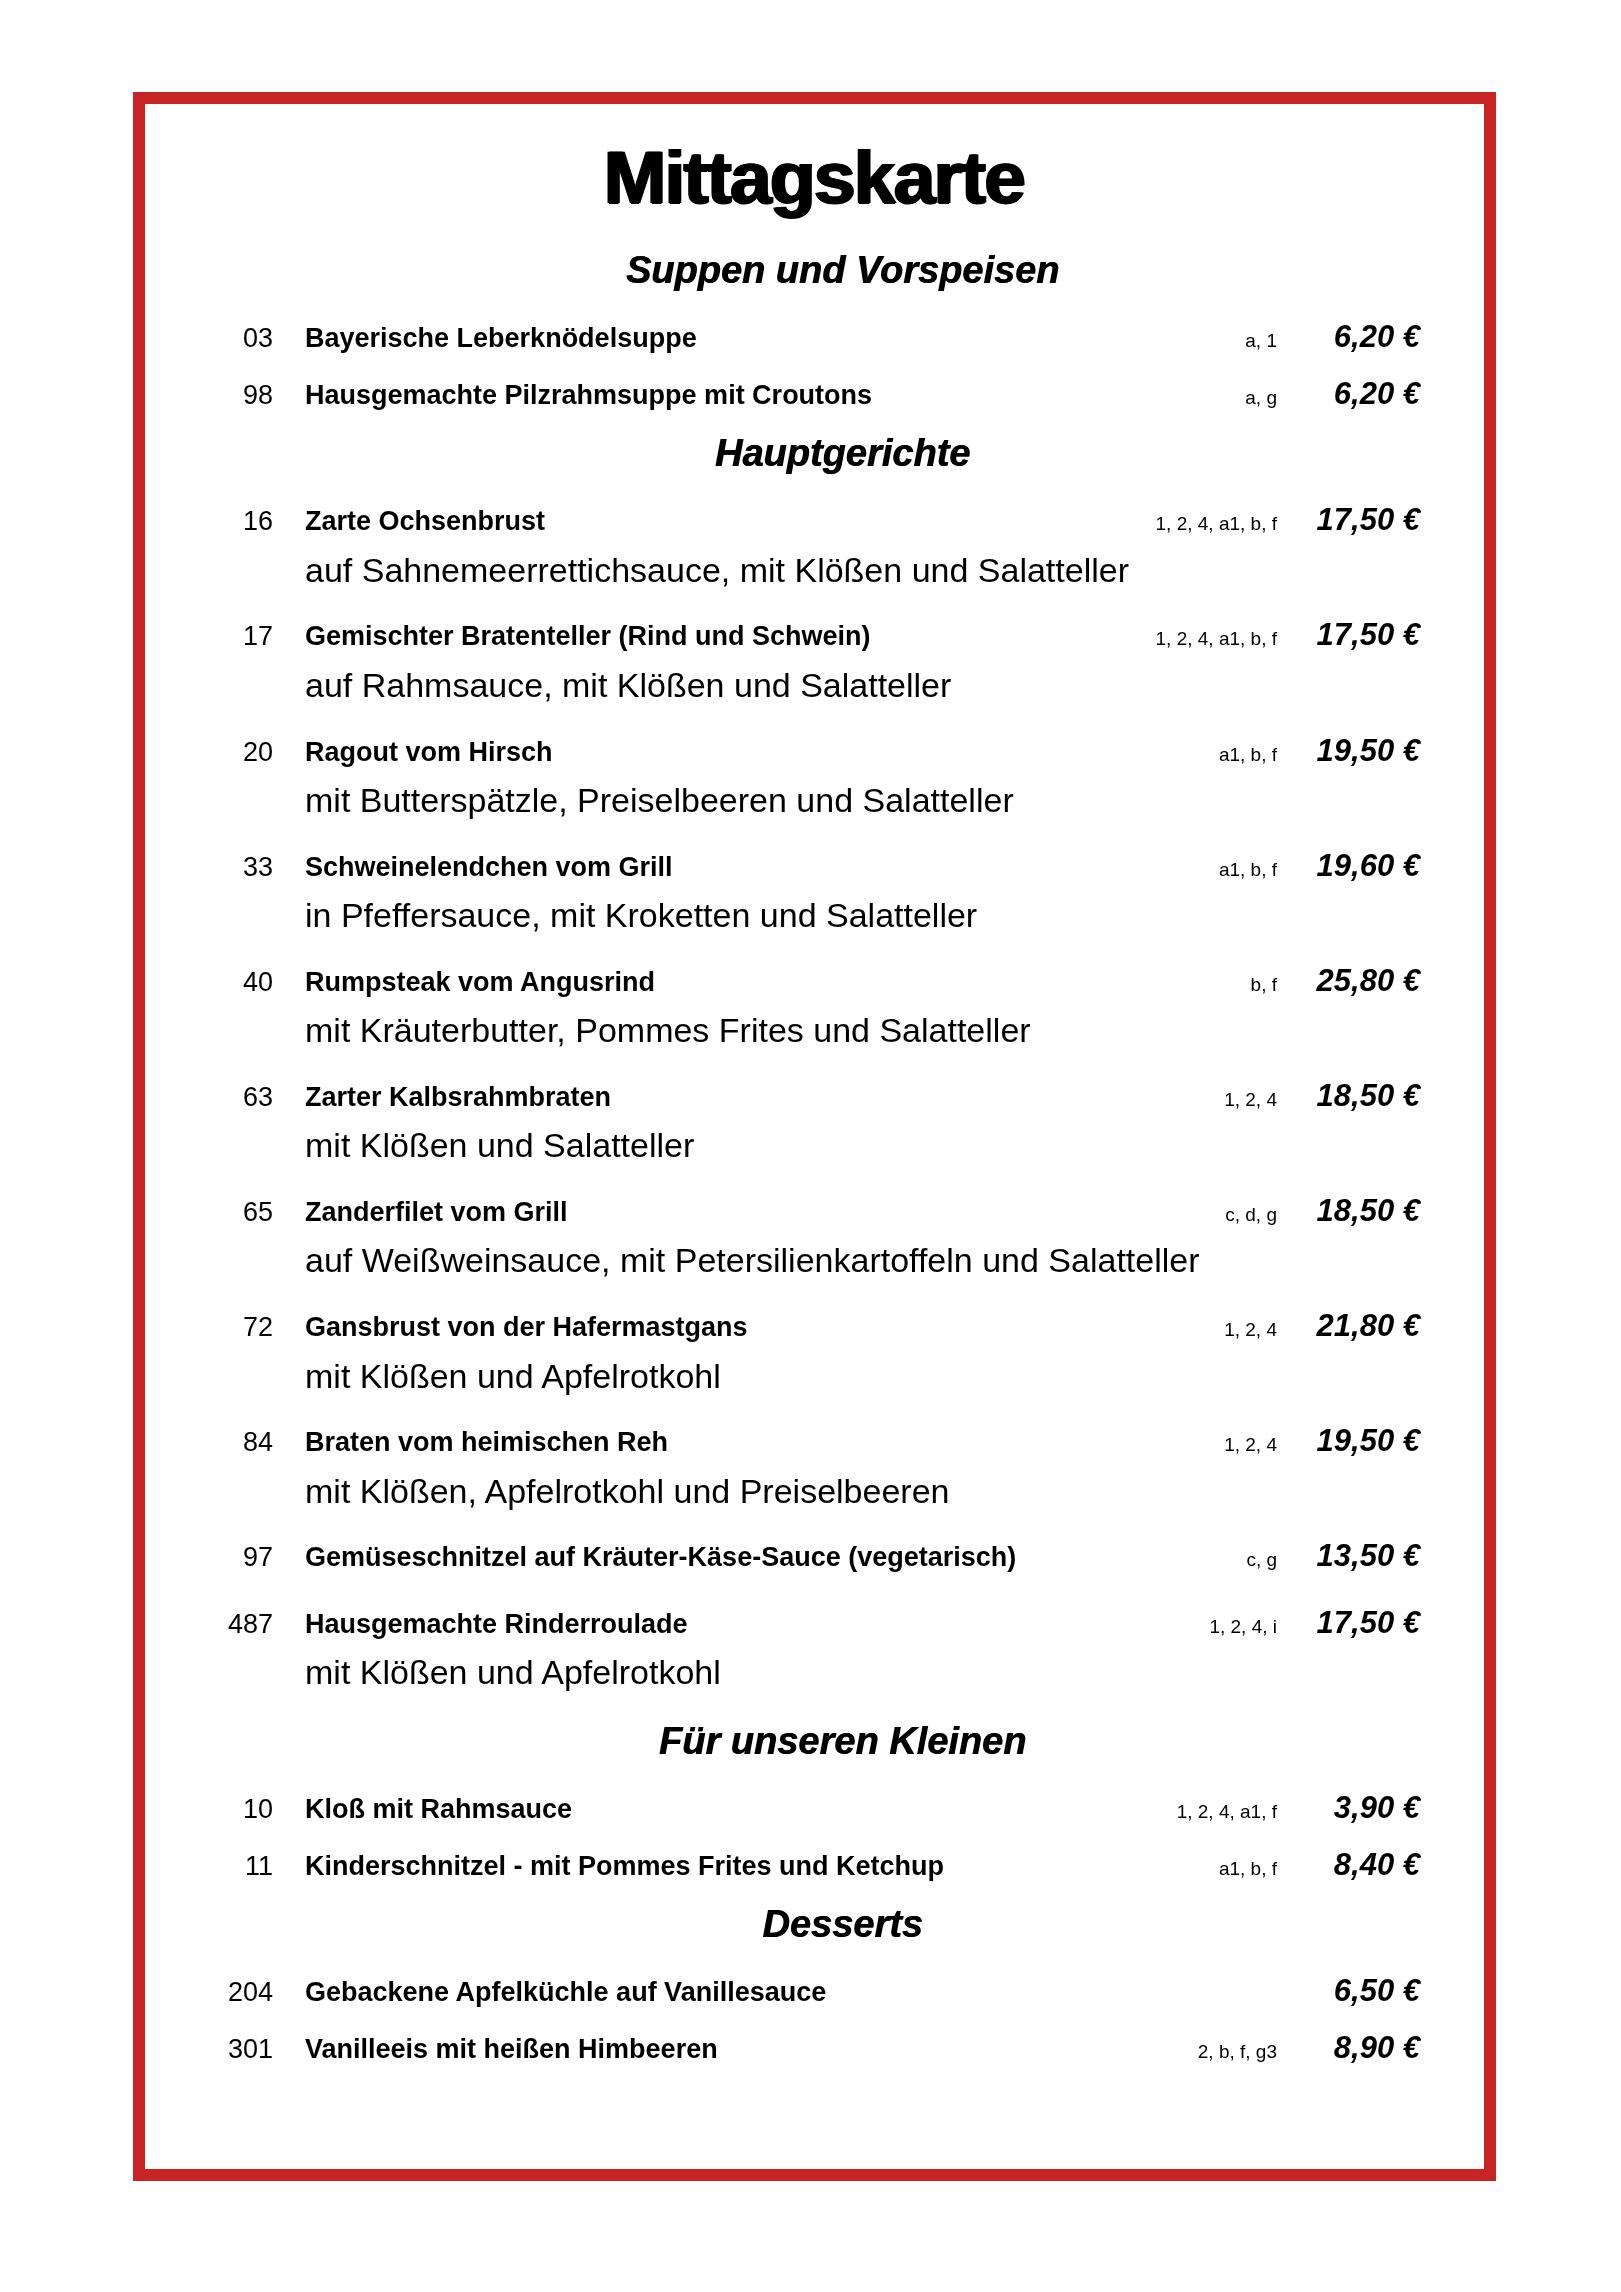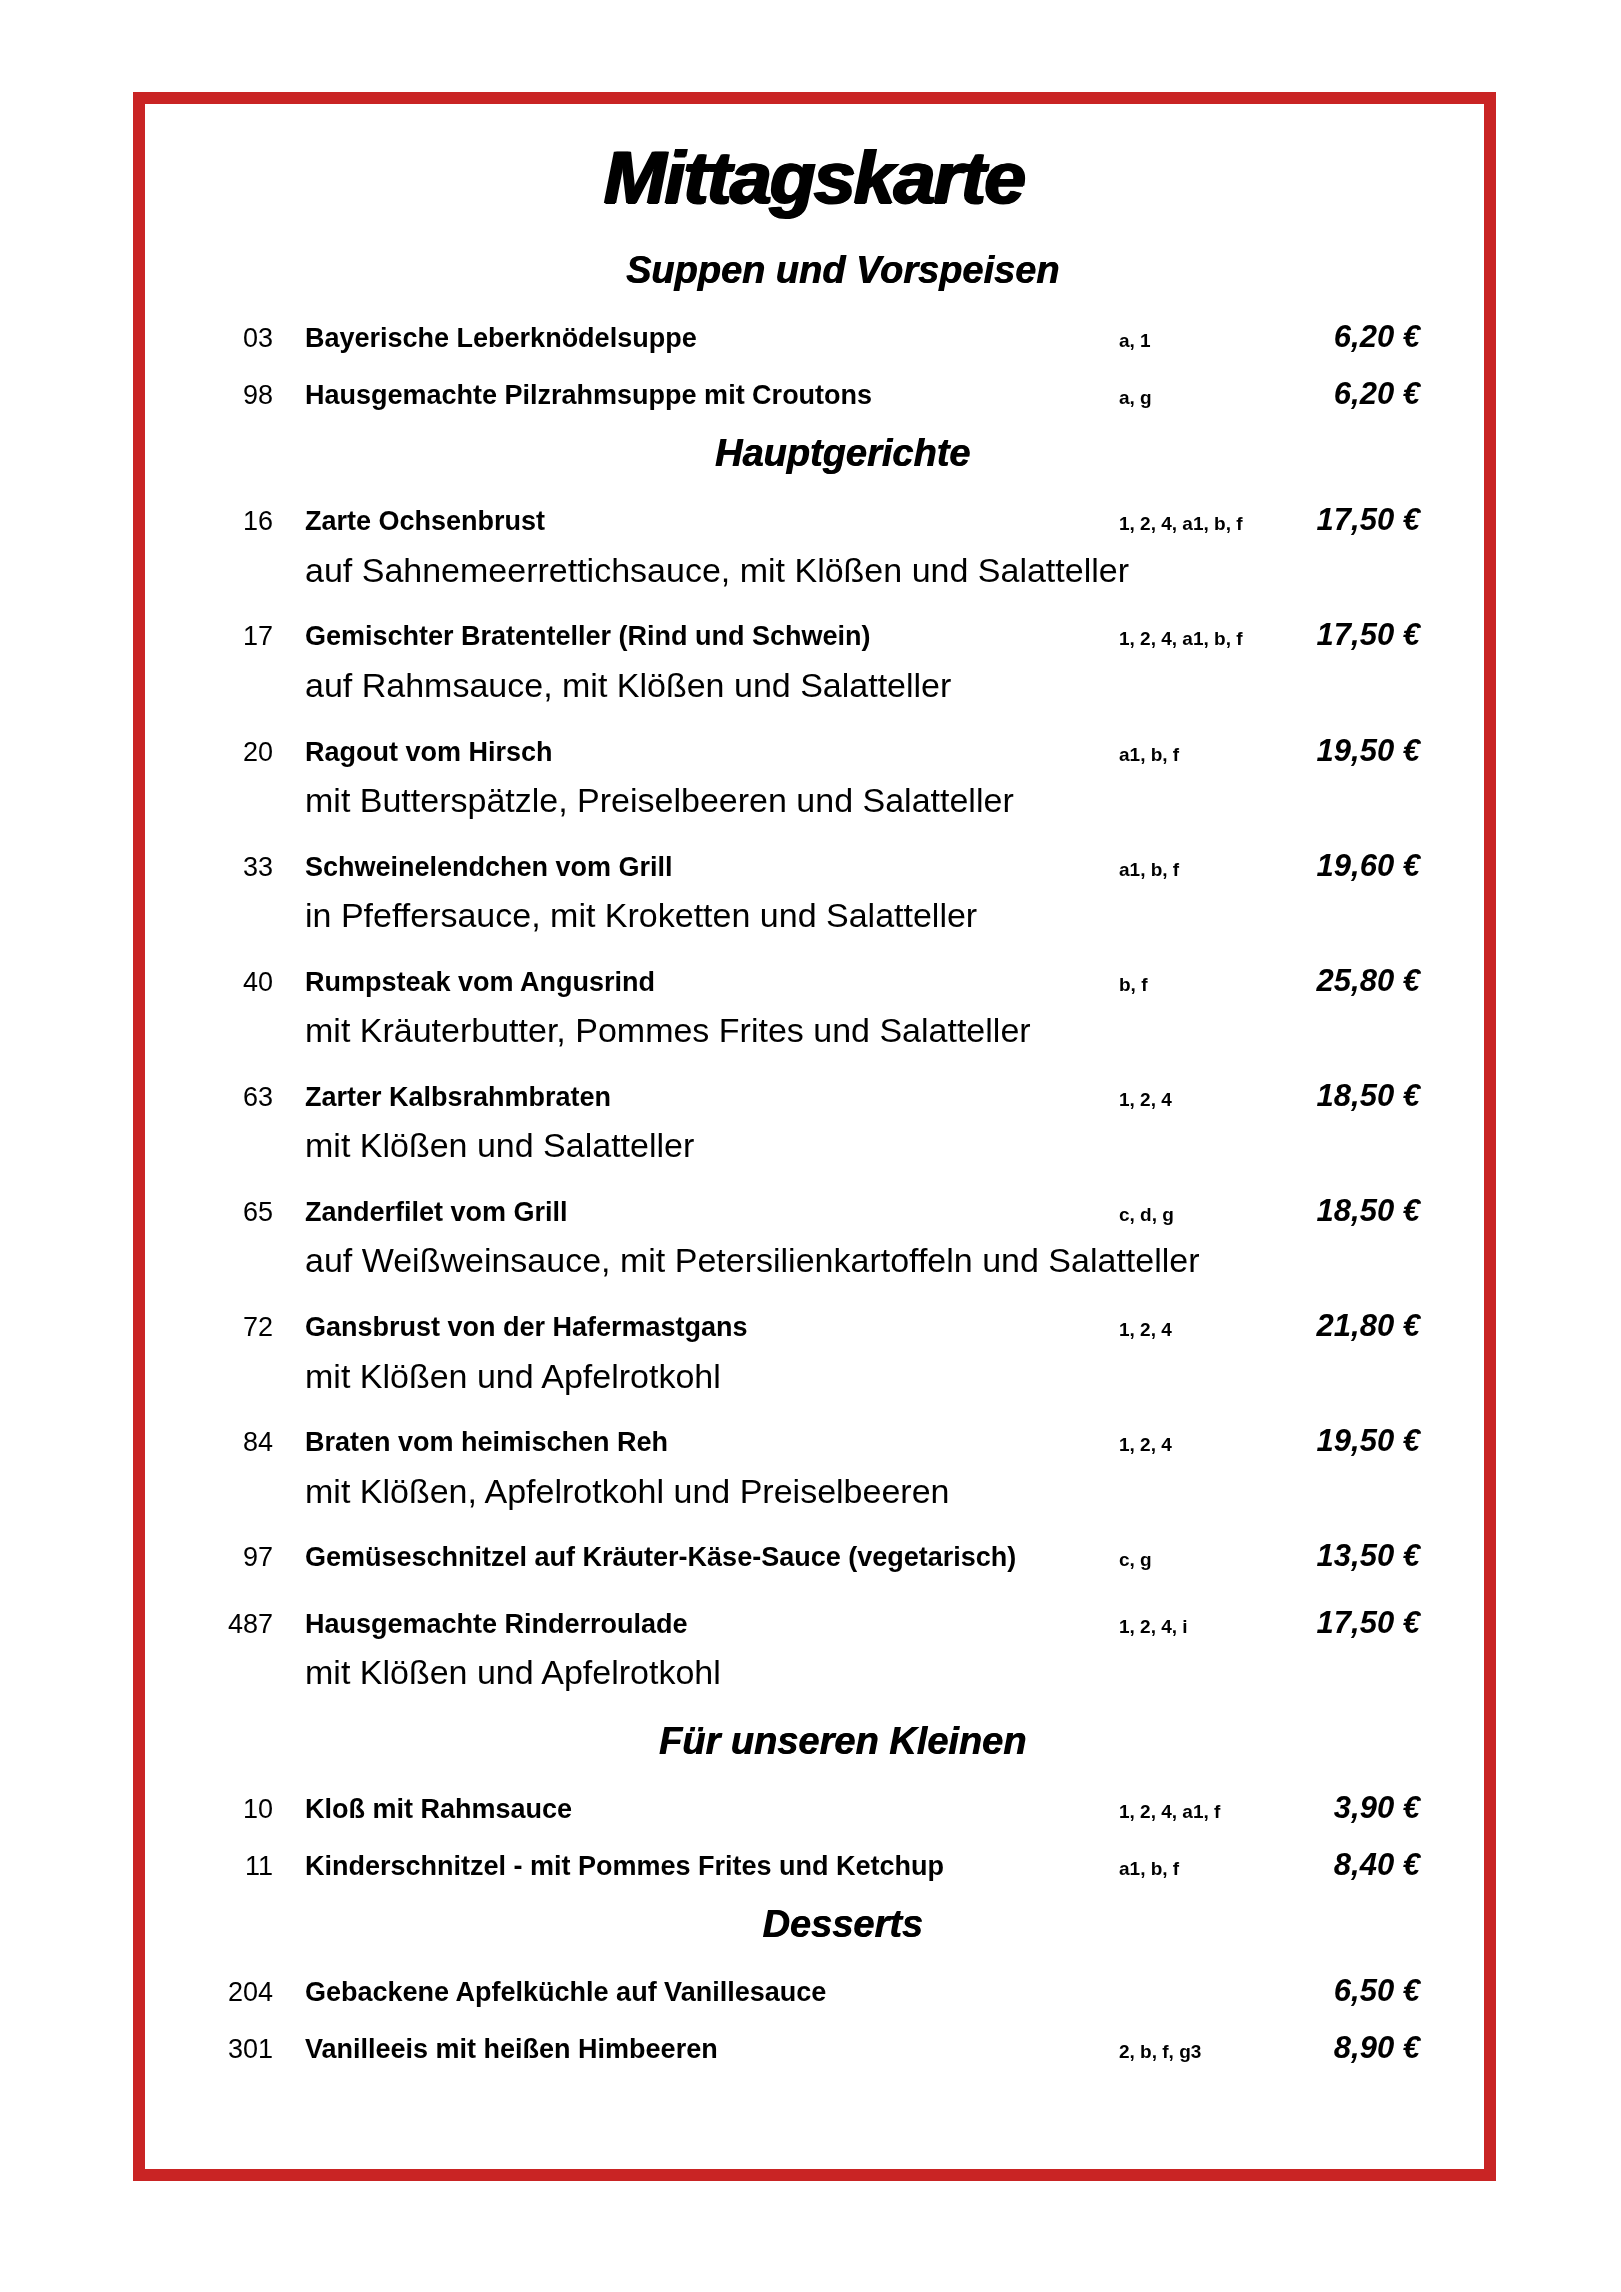--- a/index.html
+++ b/index.html
@@ -25,21 +25,20 @@
     width:1363px;height:2089px;
     border:12.5px solid var(--red);
     background:var(--paper);
     padding:34px 64px 0 63px;
     overflow:hidden;
   }
   .menu-title{
     font-size:75px;
     line-height:79px;
     font-weight:bold;
-    font-style:italic;
     text-align:center;
     letter-spacing:-1.8px;
     text-shadow:1.3px 0 var(--ink), -1.3px 0 var(--ink), 0 0.9px var(--ink);
     margin:0 0 32px 0;
     white-space:nowrap;
   }
   .menu-section{margin-top:16px;}
   .menu-section:first-of-type{margin-top:0;}
   .section-title{
     font-size:38px;
@@ -68,22 +67,23 @@
   }
   .item-name{
     font-size:27px;
     line-height:36px;
     font-weight:bold;
     white-space:nowrap;
   }
   .item-allergens{
     font-size:19px;
     line-height:23px;
-    font-weight:bold;
-    white-space:nowrap;
+    font-weight:normal;
+    white-space:nowrap;
+    text-align:right;
   }
   .item-price{
     font-size:31px;
     line-height:36px;
     font-weight:bold;
     font-style:italic;
     text-align:right;
     white-space:nowrap;
   }
   .item-desc{

